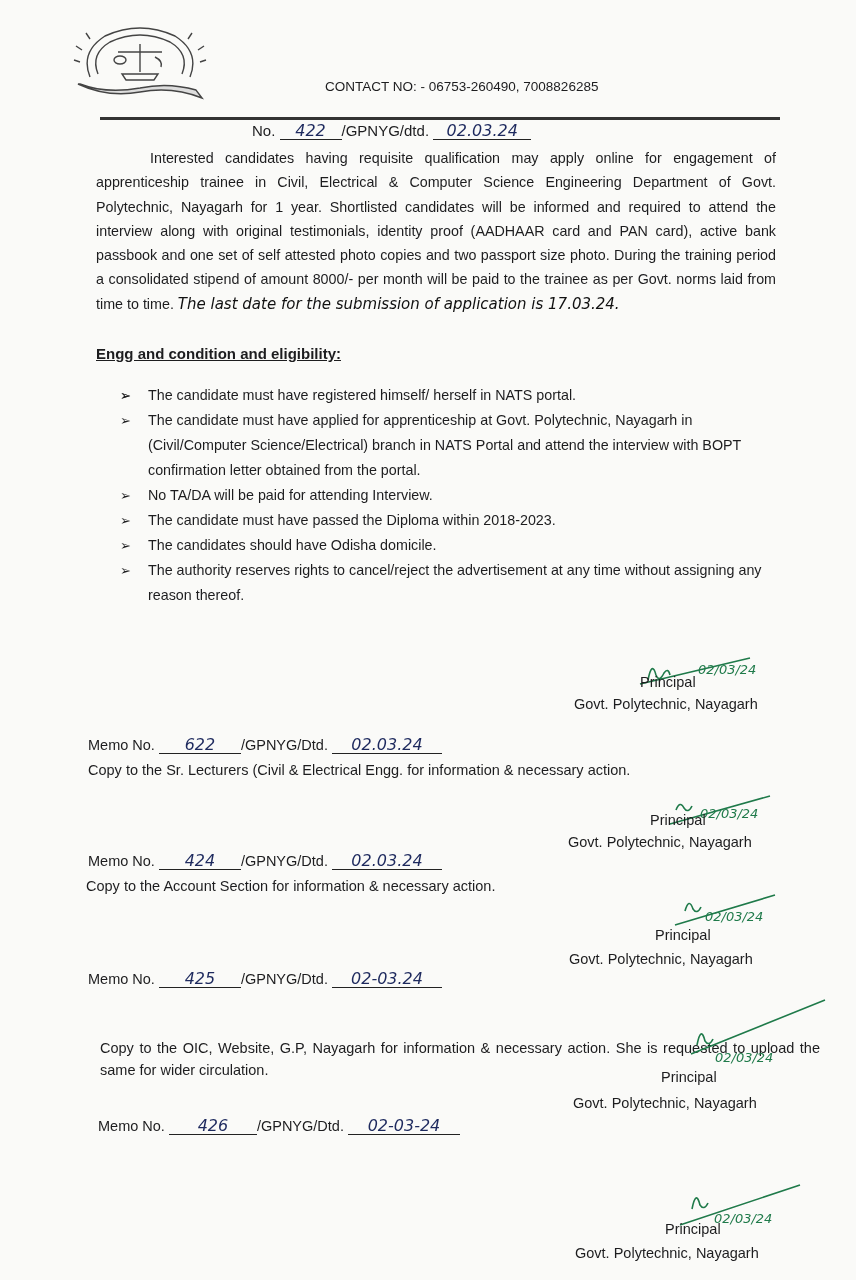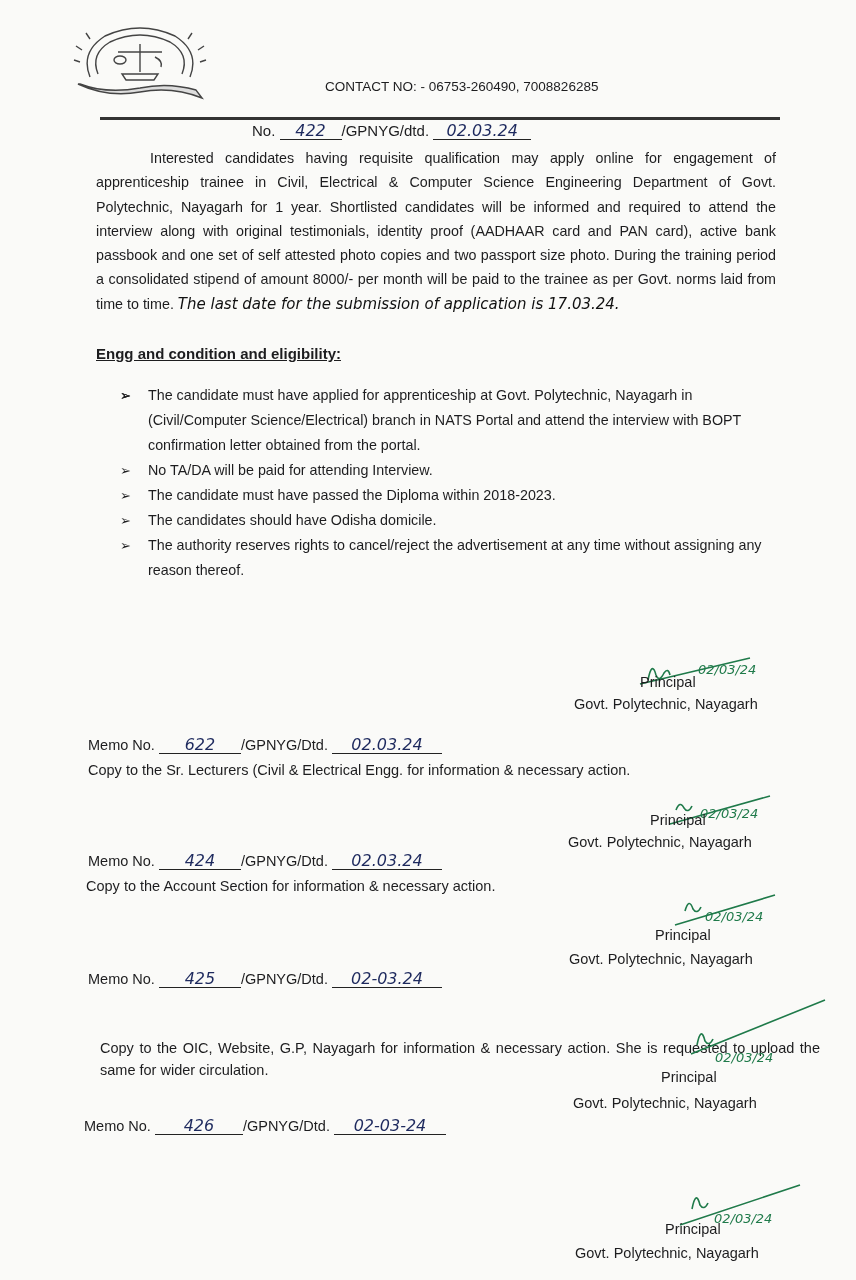--- a/index.html
+++ b/index.html
@@ -61,21 +61,21 @@
   </div>
 
   <div class="para" style="top:146px">
     <p><span>Interested candidates having requisite qualification may apply online for engagement of apprenticeship trainee in Civil, Electrical &amp; Computer Science Engineering Department of Govt. Polytechnic, Nayagarh for 1 year. Shortlisted candidates will be informed and required to attend the interview along with original testimonials, identity proof (AADHAAR card and PAN card), active bank passbook and one set of self attested photo copies and two passport size photo. During the training period a consolidated stipend of amount 8000/- per month will be paid to the trainee as per Govt. norms laid from time to time.</span> <span class="hwline">The last date for the submission of application is 17.03.24.</span></p>
   </div>
 
   <div class="section-title">Engg and condition and eligibility:</div>
 
   <ul class="conds">
     <li><span class="arrow">➢</span></li>
-    <li><span class="arrow">➢</span></li>
+    <li><span class="arrow">➢</span><span>The candidate must have registered himself/ herself in NATS portal.</span></li>
     <li><span class="arrow">➢</span><span>The candidate must have applied for apprenticeship at Govt. Polytechnic, Nayagarh in (Civil/Computer Science/Electrical) branch in NATS Portal and attend the interview with BOPT confirmation letter obtained from the portal.</span></li>
     <li><span class="arrow">➢</span><span>No TA/DA will be paid for attending Interview.</span></li>
     <li><span class="arrow">➢</span><span>The candidate must have passed the Diploma within 2018-2023.</span></li>
     <li><span class="arrow">➢</span><span>The candidates should have Odisha domicile.</span></li>
     <li><span class="arrow">➢</span><span>The authority reserves rights to cancel/reject the advertisement at any time without assigning any reason thereof.</span></li>
   </ul>
 
   <div class="sig" style="left:560px; top:640px; width:240px; height:75px;">
     <svg width="120" height="50" style="left:80px; top:0;">
       <path d="M8 40 q4 -20 8 -5 q3 8 8 -2 q4 -6 6 2 M0 44 L110 18" stroke="#1f7a4a" stroke-width="1.6" fill="none"></path>
@@ -123,21 +123,21 @@
   <div class="memo-copy" style="left:100px; top:997px; width:720px; text-align:justify; line-height:22px;margin-top:40px;">Copy to the OIC, Website, G.P, Nayagarh for information &amp; necessary action. She is requested to upload the same for wider circulation.</div>
   <div class="sig" style="left:565px; top:1015px; width:260px; height:100px;">
     <svg width="140" height="70" style="left:110px; top:-15px;">
       <path d="M22 45 q4 -20 8 -4 q4 6 8 -2 M16 54 L150 0" stroke="#1f7a4a" stroke-width="1.6" fill="none"></path>
       <text x="40" y="62" font-size="13" fill="#1f7a4a" font-family="DejaVu Sans, sans-serif" font-style="italic">02/03/24</text>
     </svg>
     <span class="pr" style="left:96px; top:54px;">Principal</span>
     <span class="gp" style="left:8px; top:80px;">Govt. Polytechnic, Nayagarh</span>
   </div>
 
-  <div class="memo" style="top:1118px; left:84px;">
+  <div class="memo" style="top:1118px; left:98px;">
     <span>Memo No.</span>
     <span class="blank hw" style="width:88px">426</span><span>/GPNYG/Dtd.</span>
     <span class="blank hw" style="width:112px">02-03-24</span>
   </div>
   <div class="sig" style="left:565px; top:1175px; width:260px; height:100px;">
     <svg width="140" height="70" style="left:115px; top:0;">
       <path d="M12 34 q4 -20 8 -4 q4 6 8 -2 M0 50 L120 10" stroke="#1f7a4a" stroke-width="1.6" fill="none"></path>
       <text x="34" y="48" font-size="13" fill="#1f7a4a" font-family="DejaVu Sans, sans-serif" font-style="italic">02/03/24</text>
     </svg>
     <span class="pr" style="left:100px; top:46px;">Principal</span>

